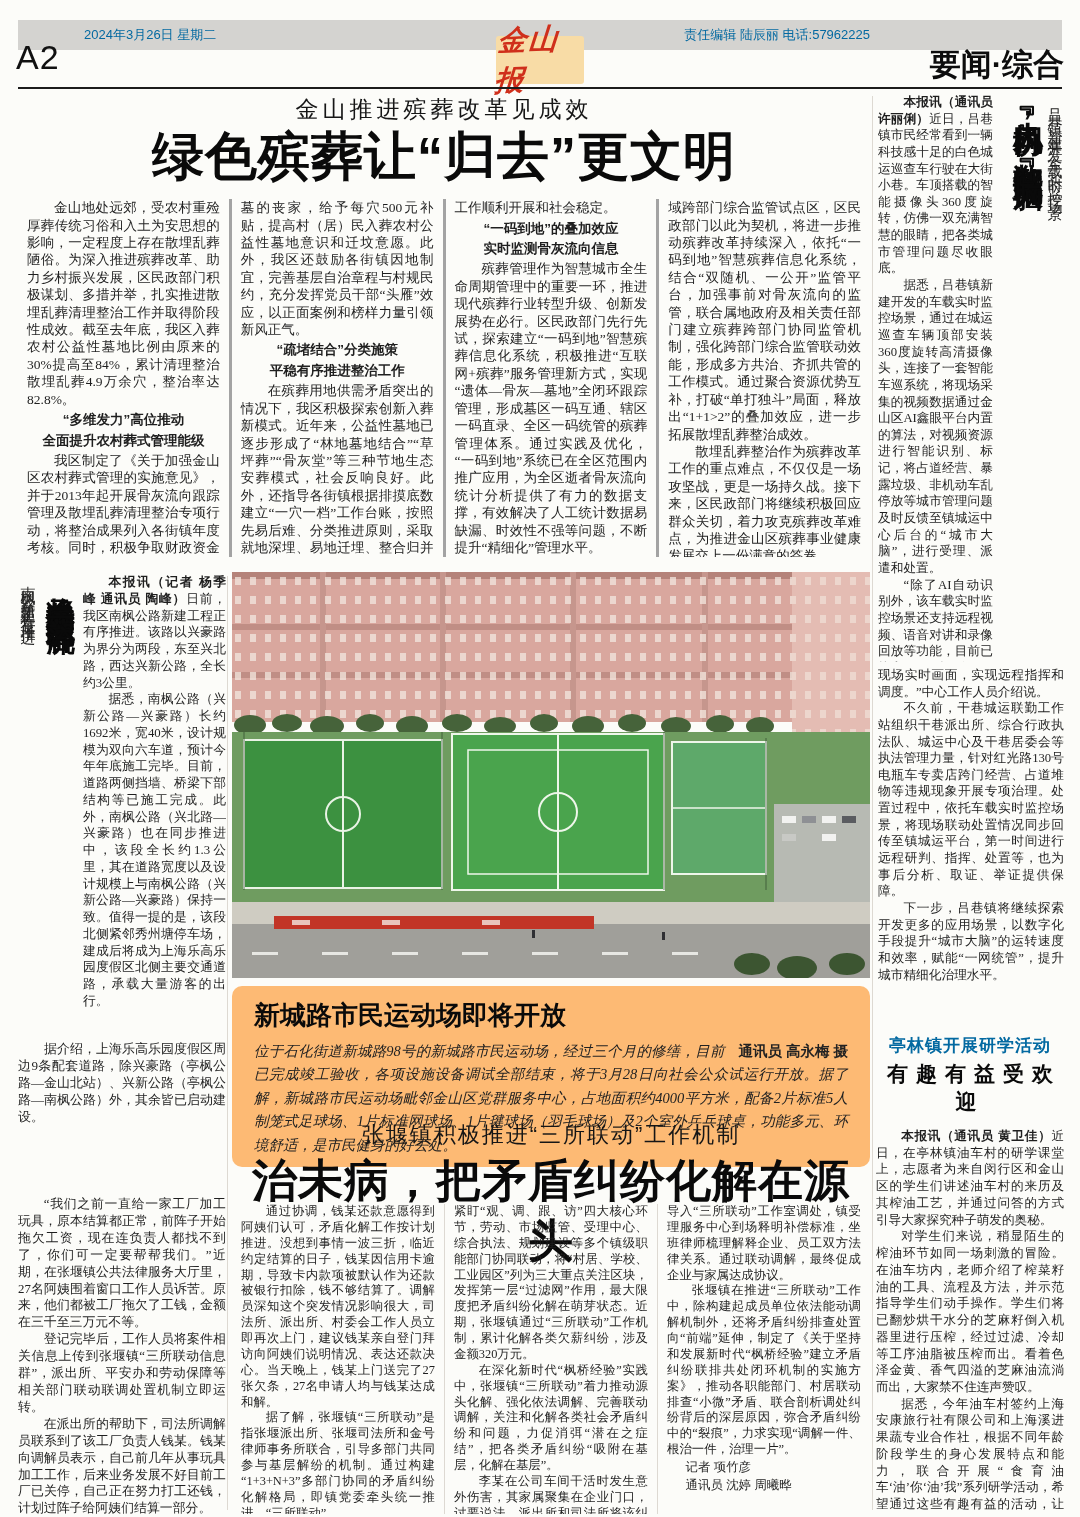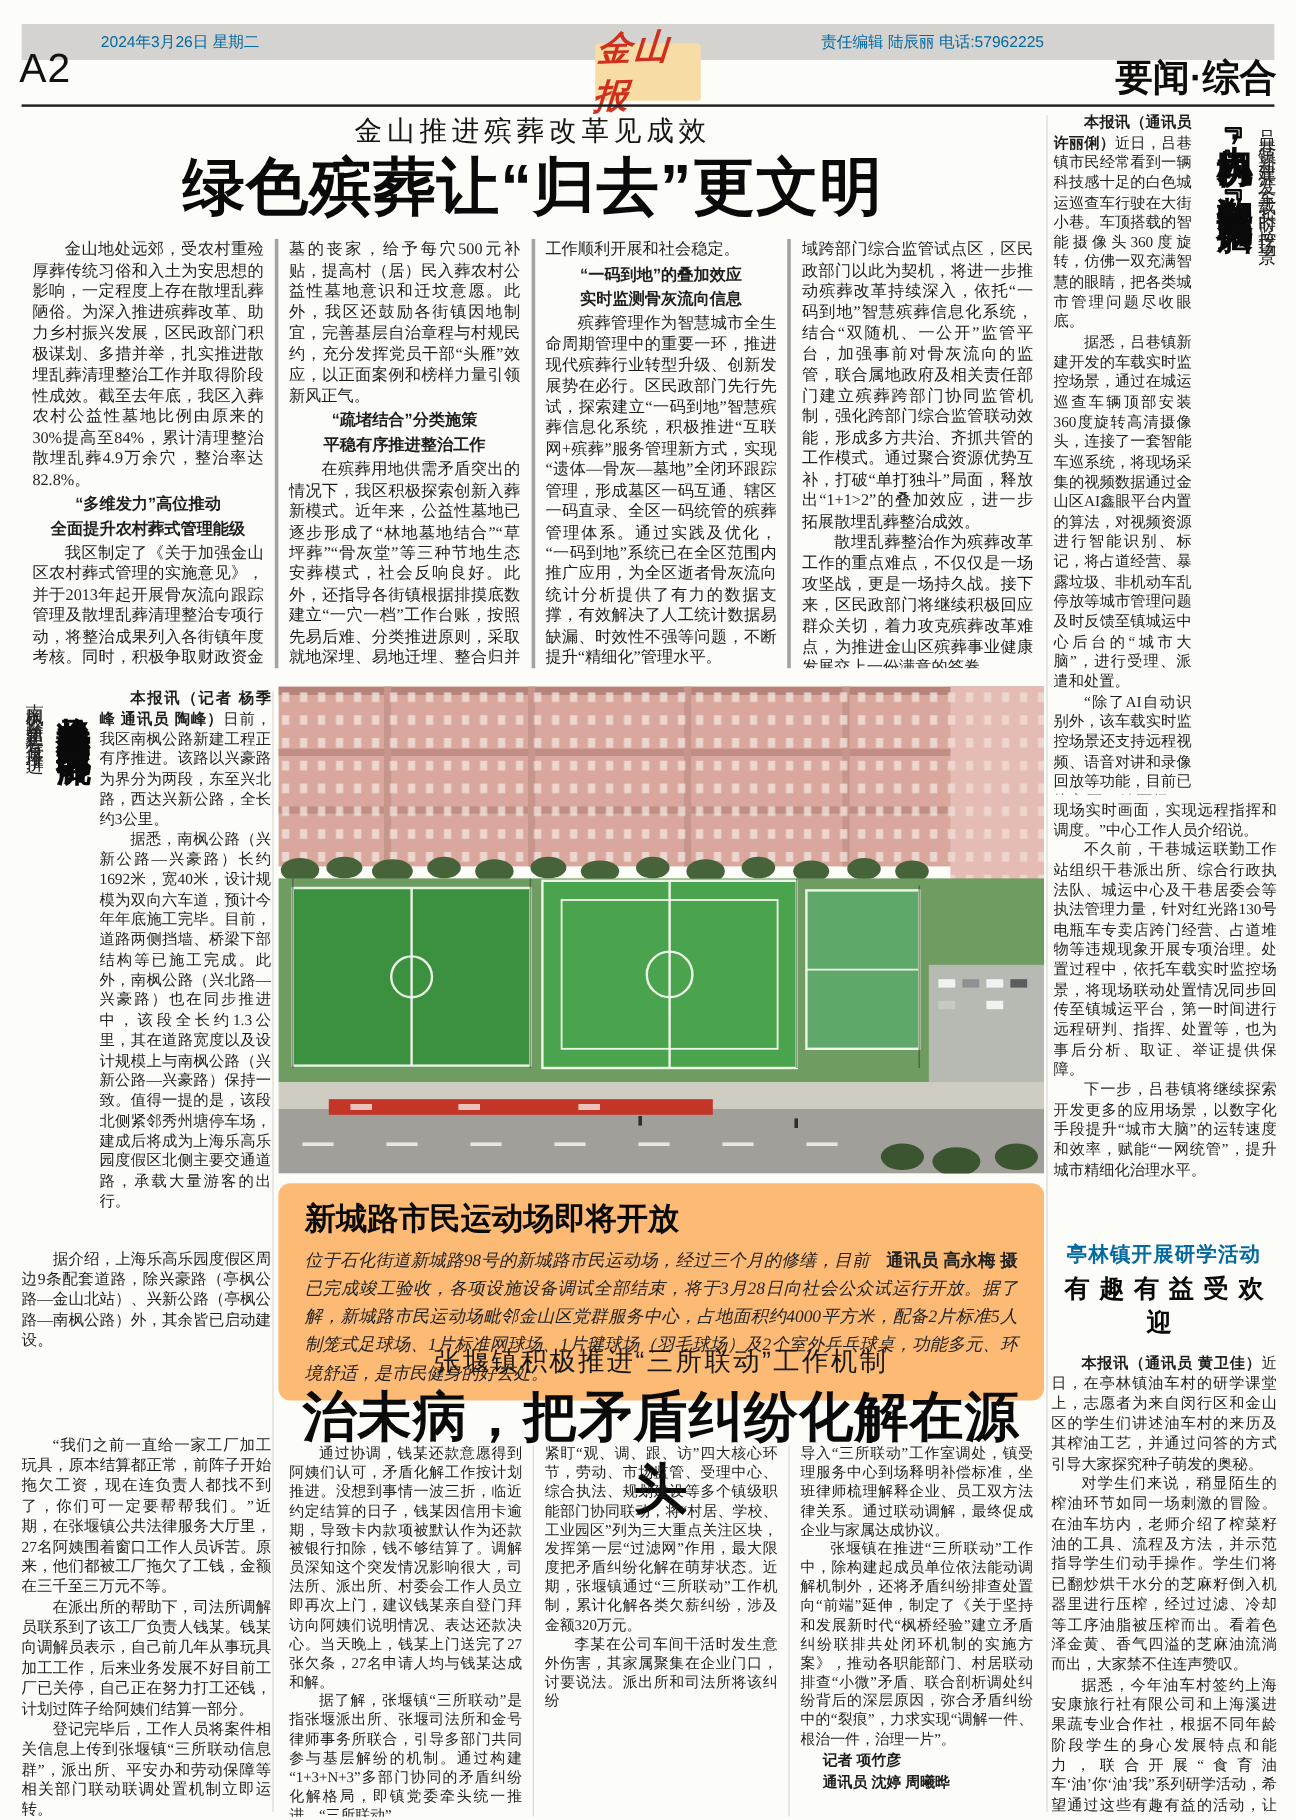--- a/index.html
+++ b/index.html
@@ -19,21 +19,21 @@
                  transform:skewX(-6deg) rotate(-2deg);letter-spacing:2px;}
   .section-title{position:absolute;right:16px;top:44px;font-size:31px;font-weight:900;color:#0d0d0d;}
   .headrule{position:absolute;left:18px;top:87px;width:1044px;border-top:2px solid #1c1c1c;}
 
   
   .para{margin:0;text-align:justify;}
   .t-p{text-indent:2em;}
   .t-cont{text-indent:0;}
   .t-h{font-weight:bold;text-align:center;text-indent:0;
        font-family:"Liberation Sans",sans-serif;margin:3px 0;}
-  .t-by{font-weight:bold;text-align:center;text-indent:0;
+  .t-by{font-weight:normal;text-align:center;text-indent:0;
         font-family:"Liberation Sans",sans-serif;margin-top:10px;}
   .plead{font-weight:bold;font-family:"Liberation Sans",sans-serif;}
 
   
   .lead-art{position:absolute;left:18px;top:94px;width:852px;}
   .lead-kicker{text-align:center;font-size:23px;letter-spacing:4px;color:#161616;}
   .lead-headline{text-align:center;font-size:52px;font-weight:900;letter-spacing:1px;
                  line-height:1.12;color:#0a0a0a;margin-top:2px;}
   .lead-body{display:flex;margin-top:14px;height:358px;overflow:hidden;}
   .lead-col{flex:1;padding:0 9px;font-size:13.5px;line-height:1.29;overflow:hidden;}
@@ -280,32 +280,33 @@
     </div>
   </div>
 
   <div class="zy-head sans">
     <div class="zy-kicker">张堰镇积极推进“三所联动”工作机制</div>
     <div class="zy-headline">治未病，把矛盾纠纷化解在源头</div>
   </div>
   <div class="zy-col0">
 
   <p class="para t-p"><b class="plead"></b><span>“我们之前一直给一家工厂加工玩具，原本结算都正常，前阵子开始拖欠工资，现在连负责人都找不到了，你们可一定要帮帮我们。”近期，在张堰镇公共法律服务大厅里，27名阿姨围着窗口工作人员诉苦。原来，他们都被工厂拖欠了工钱，金额在三千至三万元不等。</span></p>
+      <p class="para t-p"><b class="plead"></b><span>登记完毕后，工作人员将案件相关信息上传到张堰镇“三所联动信息群”，派出所、平安办和劳动保障等相关部门联动联调处置机制立即运转。</span></p>
       <p class="para t-p"><b class="plead"></b><span>在派出所的帮助下，司法所调解员联系到了该工厂负责人钱某。钱某向调解员表示，自己前几年从事玩具加工工作，后来业务发展不好目前工厂已关停，自己正在努力打工还钱，计划过阵子给阿姨们结算一部分。</span></p>
-      <p class="para t-p"><b class="plead"></b><span>登记完毕后，工作人员将案件相关信息上传到张堰镇“三所联动信息群”，派出所、平安办和劳动保障等相关部门联动联调处置机制立即运转。</span></p>
     </div>
   <div class="zy-cols">
     <div class="zy-col">
 
     <p class="para t-p"><b class="plead"></b><span>通过协调，钱某还款意愿得到阿姨们认可，矛盾化解工作按计划推进。没想到事情一波三折，临近约定结算的日子，钱某因信用卡逾期，导致卡内款项被默认作为还款被银行扣除，钱不够结算了。调解员深知这个突发情况影响很大，司法所、派出所、村委会工作人员立即再次上门，建议钱某亲自登门拜访向阿姨们说明情况、表达还款决心。当天晚上，钱某上门送完了27张欠条，27名申请人均与钱某达成和解。</span></p>
         <p class="para t-p"><b class="plead"></b><span>据了解，张堰镇“三所联动”是指张堰派出所、张堰司法所和金号律师事务所联合，引导多部门共同参与基层解纷的机制。通过构建“1+3+N+3”多部门协同的矛盾纠纷化解格局，即镇党委牵头统一推进，“三所联动”</span></p>
       </div>
     <div class="zy-col">
 
     <p class="para t-cont"><b class="plead"></b><span>紧盯“观、调、跟、访”四大核心环节，劳动、市场监管、受理中心、综合执法、规划建设等多个镇级职能部门协同联动，将“村居、学校、工业园区”列为三大重点关注区块，发挥第一层“过滤网”作用，最大限度把矛盾纠纷化解在萌芽状态。近期，张堰镇通过“三所联动”工作机制，累计化解各类欠薪纠纷，涉及金额320万元。</span></p>
+        <p class="para t-p"><b class="plead"></b><span>在深化新时代“枫桥经验”实践中，张堰镇“三所联动”着力推动源头化解、强化依法调解、完善联动调解，关注和化解各类社会矛盾纠纷和问题，力促消弭“潜在之症结”，把各类矛盾纠纷“吸附在基层，化解在基层”。</span></p>
         <p class="para t-p"><b class="plead"></b><span>李某在公司车间干活时发生意外伤害，其家属聚集在企业门口，讨要说法。派出所和司法所将该纠纷</span></p>
       </div>
     <div class="zy-col">
 
     <p class="para t-cont"><b class="plead"></b><span>导入“三所联动”工作室调处，镇受理服务中心到场释明补偿标准，坐班律师梳理解释企业、员工双方法律关系。通过联动调解，最终促成企业与家属达成协议。</span></p>
         <p class="para t-p"><b class="plead"></b><span>张堰镇在推进“三所联动”工作中，除构建起成员单位依法能动调解机制外，还将矛盾纠纷排查处置向“前端”延伸，制定了《关于坚持和发展新时代“枫桥经验”建立矛盾纠纷联排共处闭环机制的实施方案》，推动各职能部门、村居联动排查“小微”矛盾、联合剖析调处纠纷背后的深层原因，弥合矛盾纠纷中的“裂痕”，力求实现“调解一件、根治一件，治理一片”。</span></p>
         <p class="para t-by"><b class="plead"></b><span>记者 项竹彦</span></p>
         <p class="para t-by"><b class="plead"></b><span>通讯员 沈婷 周曦晔</span></p>
       </div>
   </div>

